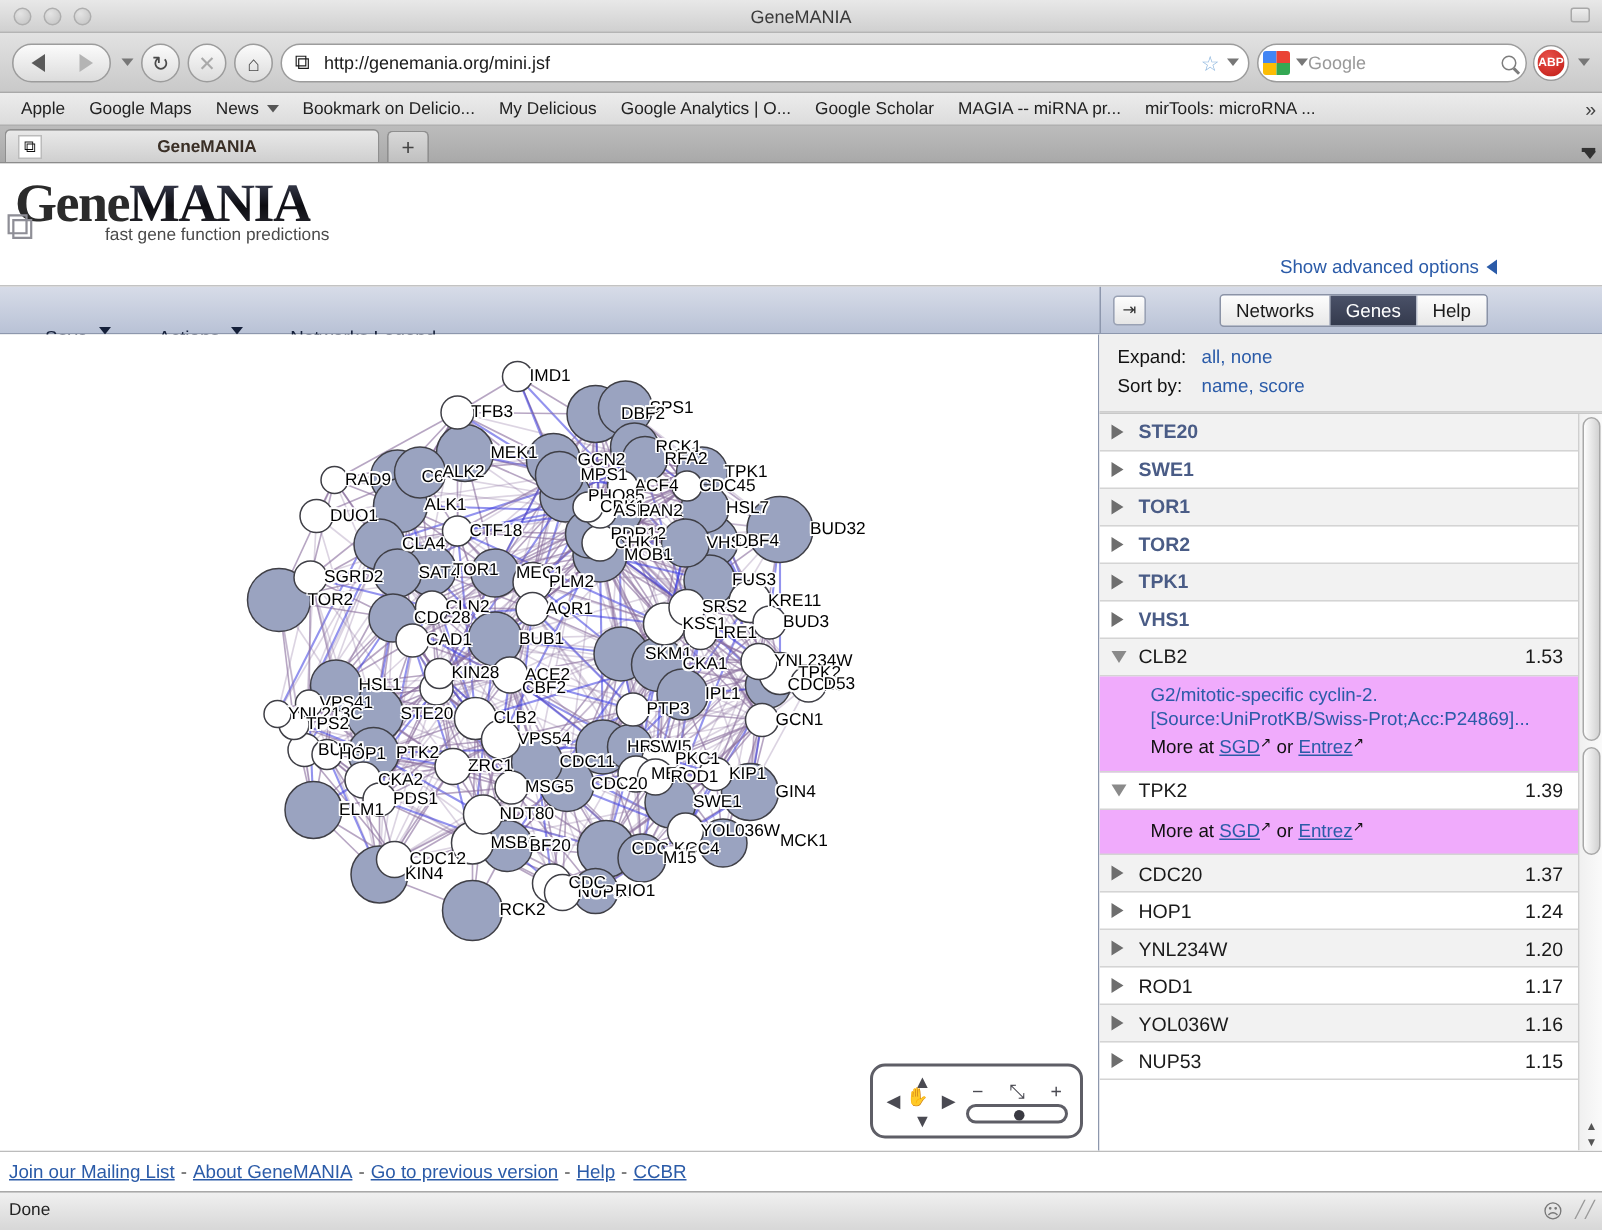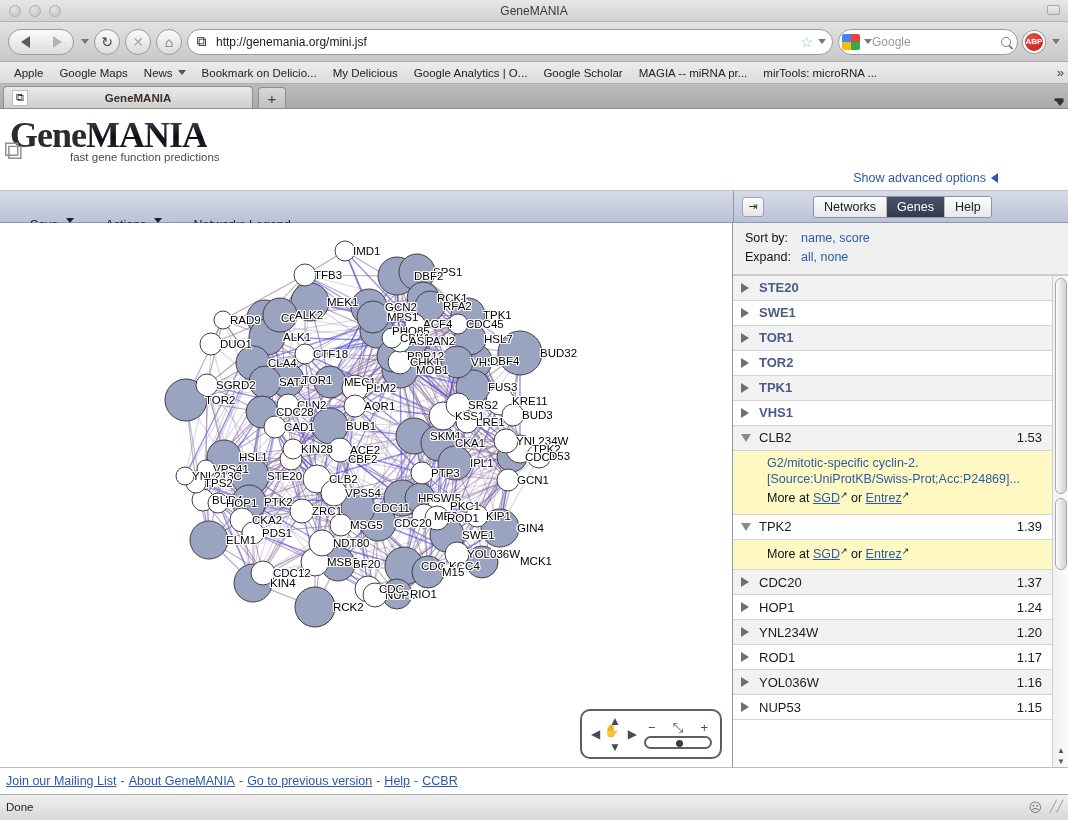--- a/index.html
+++ b/index.html
@@ -340,21 +340,21 @@
   }
   .tri i { width:0;height:0;border-top:5px solid transparent;border-bottom:5px solid transparent;border-left:8px solid #6e6e6e; display:block;}
   .tri.open i { border:none;width:0;height:0;border-left:5px solid transparent;border-right:5px solid transparent;border-top:8px solid #8a8a8a; }
   .gname { flex:1; color:#1a1a1a; }
   .gene-row.query .gname { color:#4a5c86; font-weight:bold; }
   .gscore { color:#1a1a1a; }
   .gene-desc {
     padding: 4px 12px 7px 34px;
     font-size: 12.5px; color:#2b5ba8; line-height:1.33;
     border-bottom:1px solid #d4d4d4;
-    background:#fef9c3;
+    background:#f0abfc;
   }
   .gene-desc .more { color:#111; font-weight:normal; display:block; margin-top:2px; }
   .gene-desc .more a { color:#2b5ba8; text-decoration:underline; }
   .extlink { font-size:9px; vertical-align:top; }
 
   
   .vscroll {
     position:absolute; right:0; top:0; bottom:0; width:16px;
     background: linear-gradient(to right,#f0f0f0,#fafafa);
     border-left:1px solid #cfcfcf;
@@ -1630,24 +1630,24 @@
           <div class="zoomtrack">
             <div class="zoomthumb"></div>
           </div>
         </div>
       </div>
     </div>
 
     <div class="side-pane">
       <div class="sortbar">
         <div>
-          <span class="k">Sort by:</span><a href="#">name</a><span style="color:#2b5ba8">,</span> <a href="#">score</a>
+          <span class="k">Expand:</span><a href="#">all</a><span style="color:#2b5ba8">,</span> <a href="#">none</a>
         </div>
         <div>
-          <span class="k">Expand:</span><a href="#">all</a><span style="color:#2b5ba8">,</span> <a href="#">none</a>
+          <span class="k">Sort by:</span><a href="#">name</a><span style="color:#2b5ba8">,</span> <a href="#">score</a>
         </div>
       </div>
 
       <div class="gene-scroll">
         <div class="gene-list" id="gene-list">
             <div class="gene-row query alt">
               <span class="tri">
                 <i></i>
               </span>
               <span class="gname">STE20</span>

